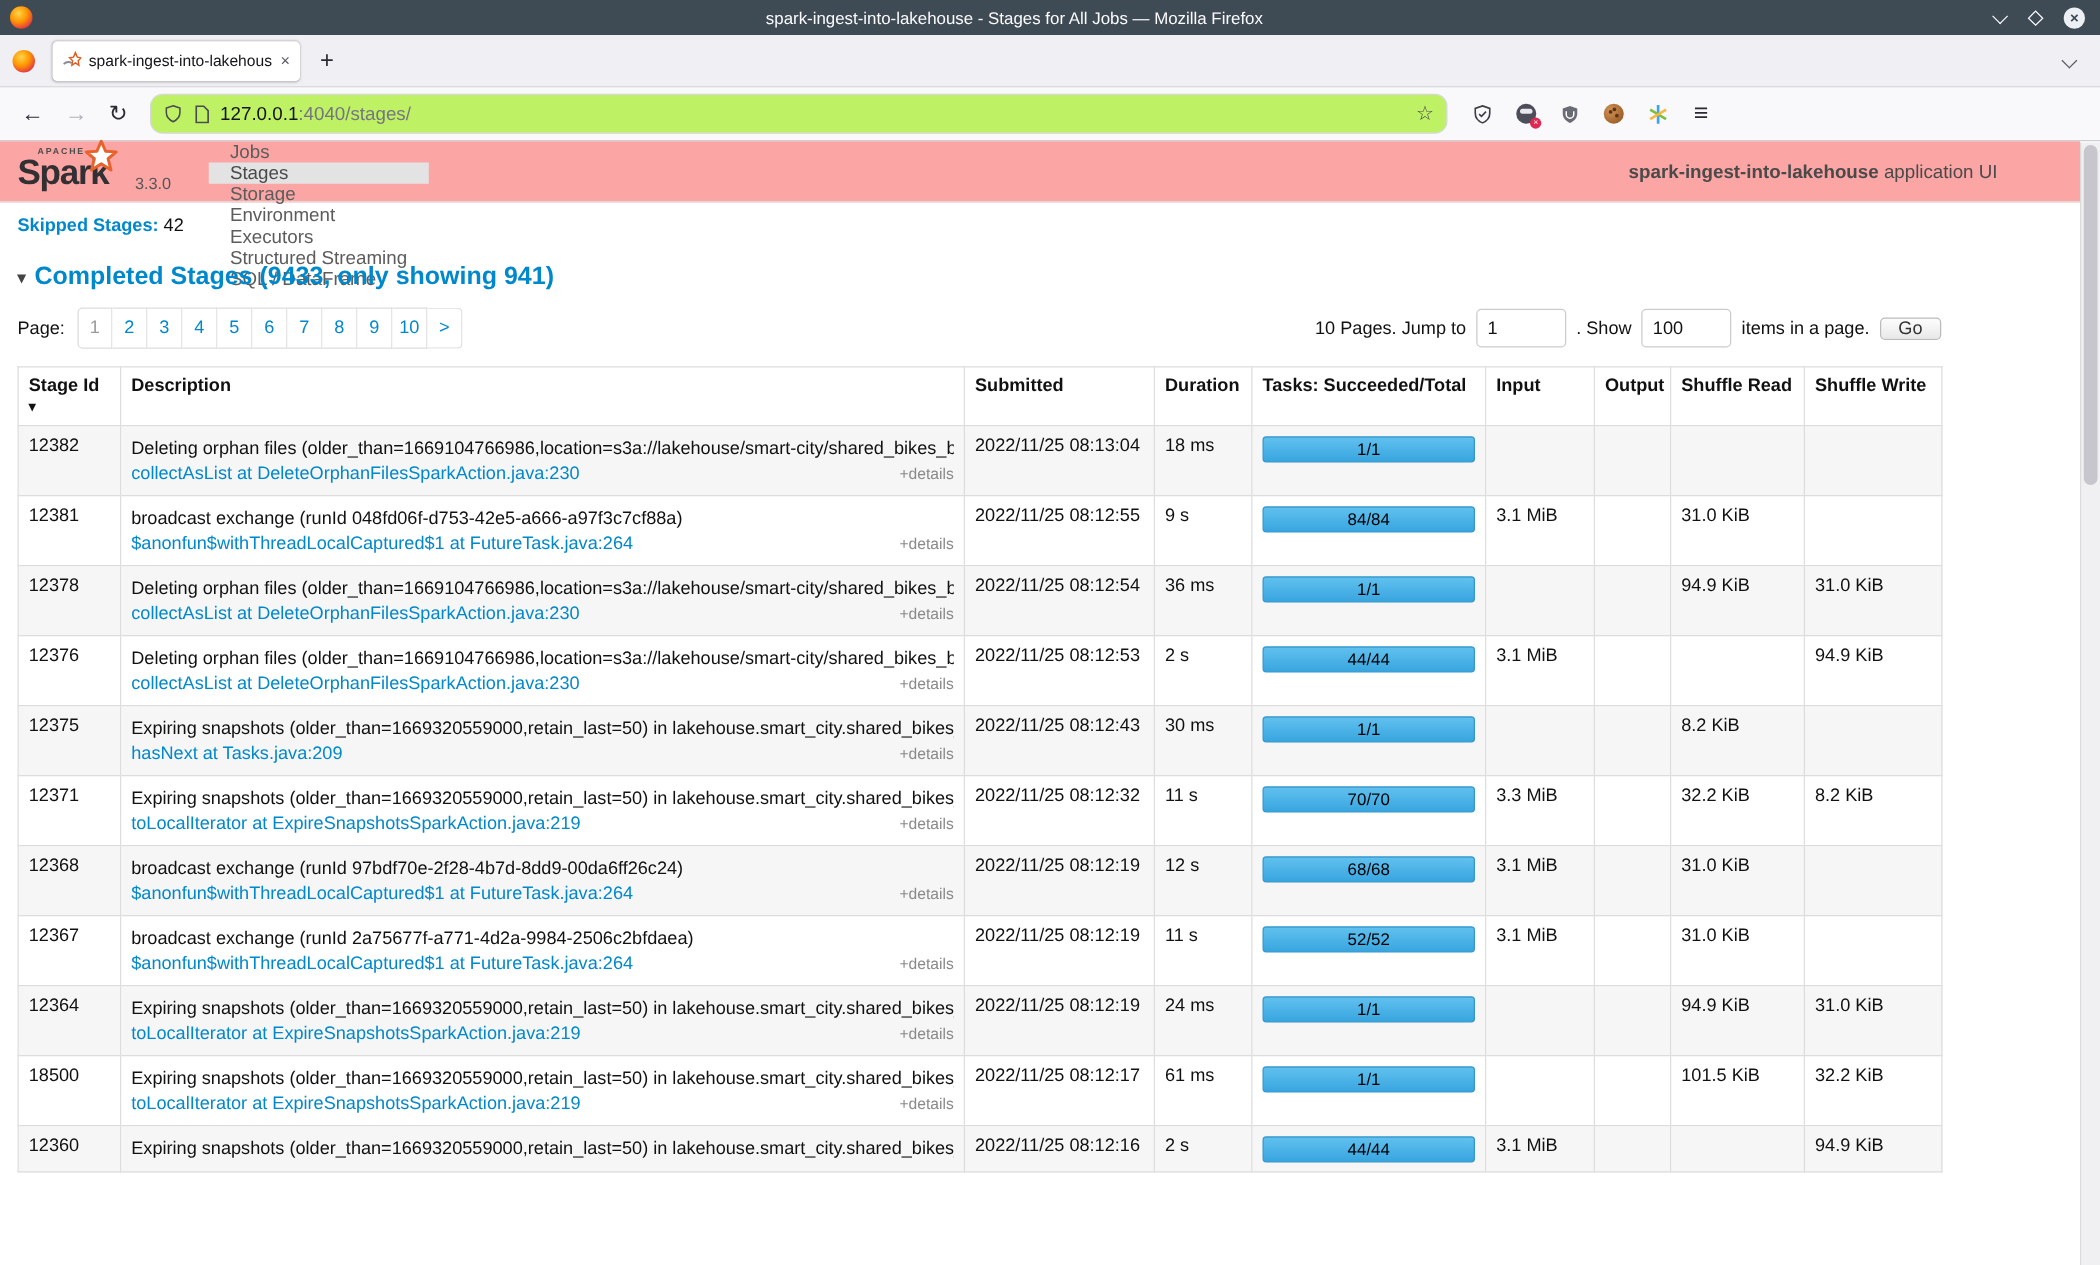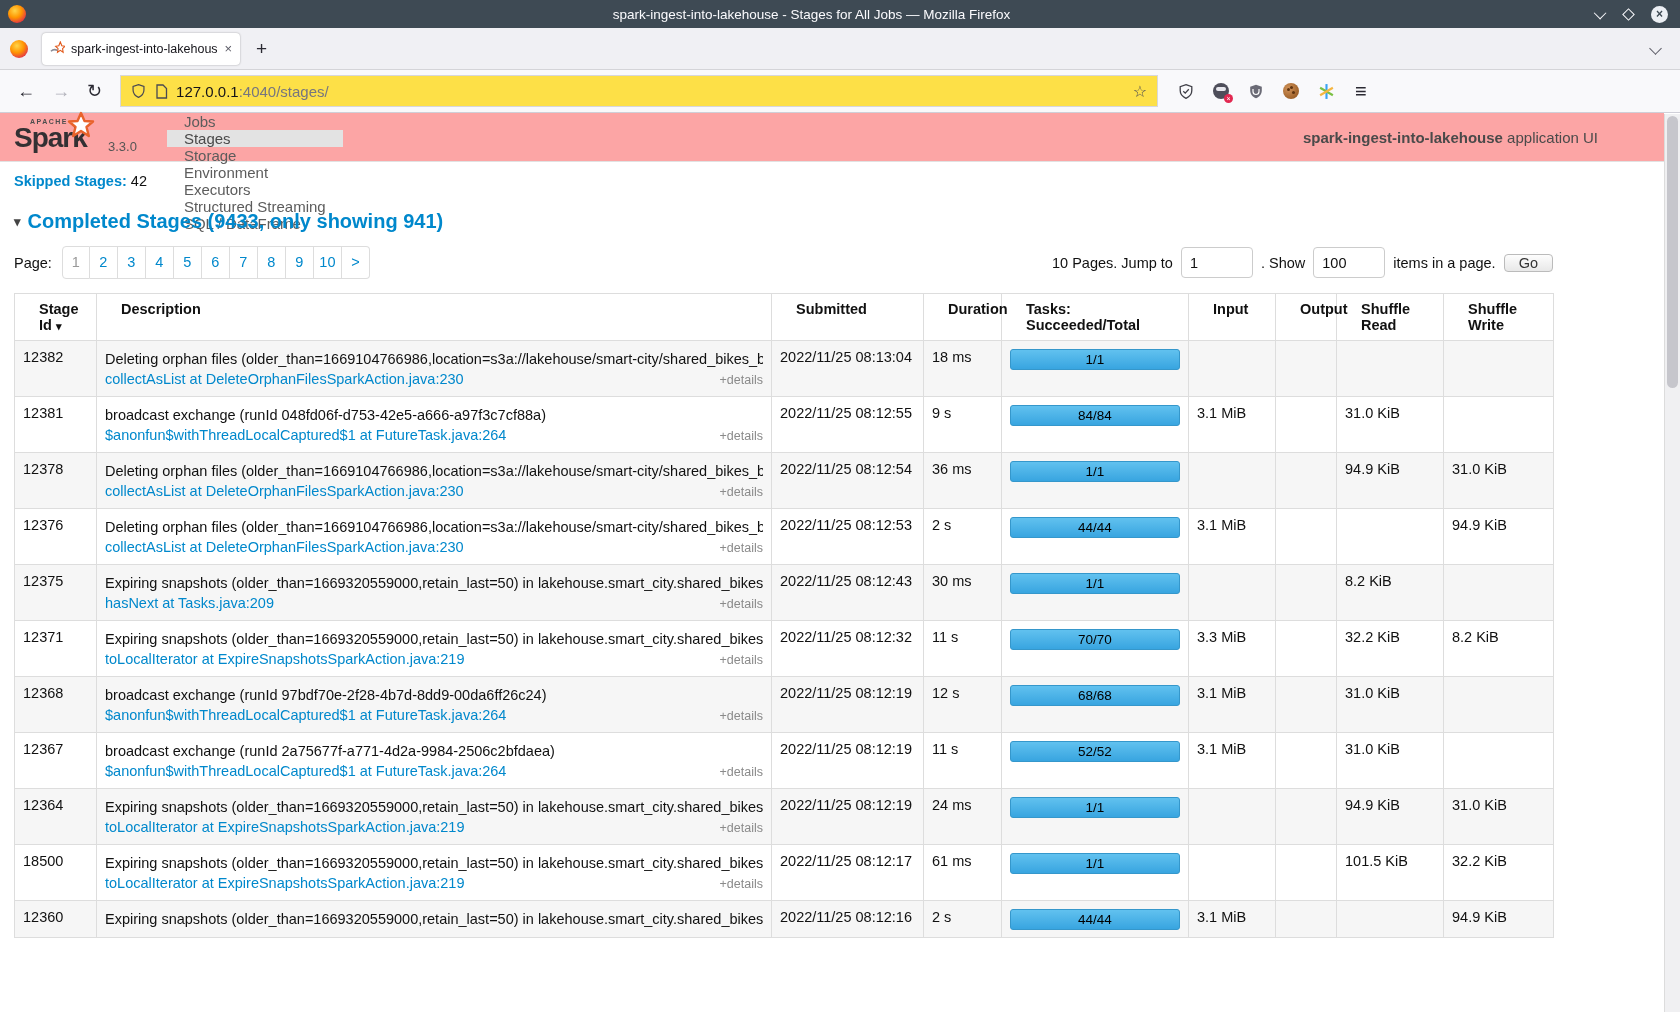--- a/index.html
+++ b/index.html
@@ -23,21 +23,21 @@
     display:flex; align-items:center; padding:0 8px; }
   .tab-label { flex:1; font-size:12.5px; color:#15141a; white-space:nowrap; overflow:hidden; margin:0 6px; }
   .tab-close { color:#5b5b66; font-size:13px; }
   .newtab { margin-left:16px; font-size:19px; color:#2b2a33; }
   .tab-spacer { flex:1; }
   .tablist-chevron { width:9px; height:9px; border-left:1.7px solid #5b5b66; border-bottom:1.7px solid #5b5b66; transform:rotate(-45deg); margin-right:20px; }
 
   .urlbar { height:43px; background:#f9f9fb; display:flex; align-items:center; border-bottom:1px solid #cfcfd8; }
   .nav-glyph { font-size:18px; color:#2b2a33; margin-left:17px; }
   .nav-glyph.disabled { color:#b1b1b9; }
-  .url-field { margin-left:18px; width:1038px; height:32px; background:#fde047; border:1px solid #d7d7db; border-radius:0;
+  .url-field { margin-left:18px; width:1038px; height:32px; background:#bef264; border:1px solid #d7d7db; border-radius:10px;
     display:flex; align-items:center; padding:0 10px; }
   .url-text { font-size:15px; margin-left:8px; }
   .url-host { color:#15141a; }
   .url-path { color:#76767f; }
   .url-spacer { flex:1; }
   .star { font-size:16px; color:#4a4a52; }
   .ext-row { display:flex; align-items:center; gap:19px; margin-left:20px; }
   .cookie { width:16px; height:16px; border-radius:50%;
     background: radial-gradient(circle at 35% 35%, #d1935a, #9c5f27 75%);
     position:relative; }
@@ -80,21 +80,21 @@
   .page-btn.current { color:#999; }
   .pagi-right { margin-left:auto; display:flex; align-items:center; gap:8px; font-size:14.5px; color:#111; }
   .pagi-input { width:72px; height:31px; border:1px solid #ccc; border-radius:4px; padding:0 8px; font-size:14.5px;
     color:#111; font-family:"Liberation Sans",sans-serif; }
   .go-btn { height:18px; padding:0 14px; border:1px solid #bbb; border-radius:4px;
     background:linear-gradient(#fdfdfd,#e8e8e8); color:#333; font-size:14.5px; font-family:"Liberation Sans",sans-serif; }
 
   
   table.stages { margin-top:14px; border-collapse:collapse; width:1539px; table-layout:fixed; font-size:14.5px; color:#111; }
   .stages th, .stages td { border:1px solid #ddd; text-align:left; vertical-align:top; padding:6px 8px; }
-  .stages th { font-weight:700; padding:7px 24px;margin-left:20px; }
+  .stages th { font-weight:700; padding:7px 8px;margin-left:20px; }
   .stages tbody tr:nth-child(odd) { background:#f6f6f6; }
   .stages td { padding:8px 8px 7px; }
   .desc-line { line-height:20px; white-space:nowrap; overflow:hidden; }
   .desc-sub { display:flex; align-items:baseline; margin-top:1px; }
   .stack-link { color:#0088cc; text-decoration:none; font-size:14.5px; line-height:19px; }
   .details { margin-left:auto; color:#8a8a8a; font-size:12.5px; }
   .pbar { height:21px; border:1px solid #3597cb; border-radius:3px; background:linear-gradient(180deg,#61c1ef,#38a5e0);
     text-align:center; line-height:19px; font-size:13.5px; color:#000; }
   .sort-arrow { font-size:11px; }
 

